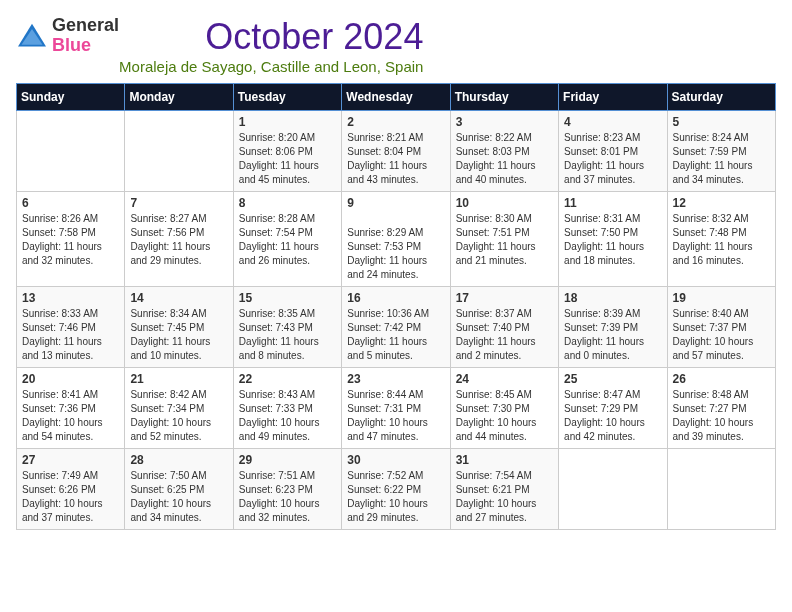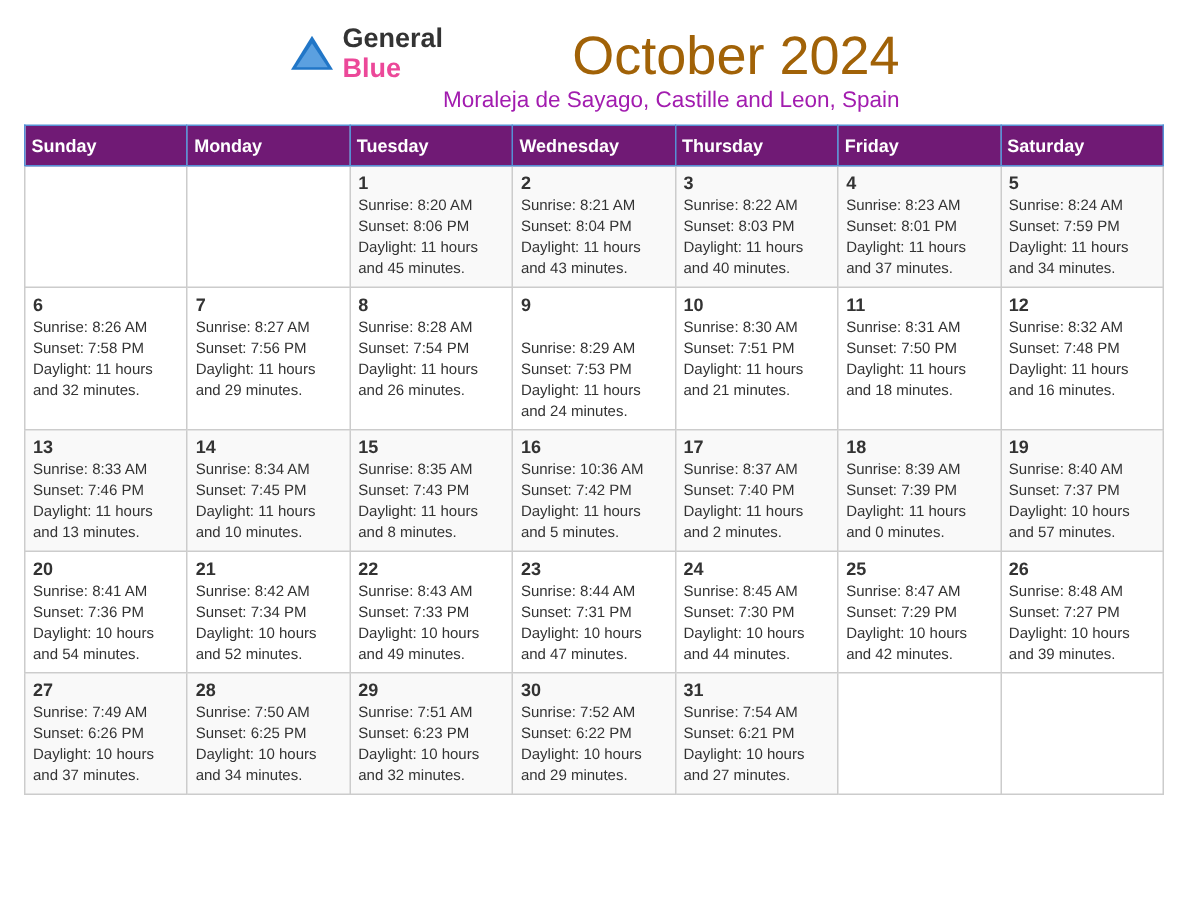--- a/index.html
+++ b/index.html
@@ -5,21 +5,21 @@
     * { box-sizing: border-box; margin: 0; padding: 0; }
     body {
       font-family: Arial, sans-serif;
       background: #fff;
       width: 792px;
       min-height: 612px;
       padding: 16px;
     }
     .header {
       display: flex;
-      justify-content: center;
+      justify-content: flex-start;
       align-items: flex-start;
       margin-bottom: 8px;
     }
     .logo {
       display: flex;
       align-items: center;
       gap: 4px;
     }
     .logo-text {
       display: flex;
@@ -39,33 +39,33 @@
     .logo-icon {
       width: 32px;
       height: 28px;
     }
     .title-block {
       text-align: right;
     }
     .main-title {
       font-size: 36px;
       font-weight: normal;
-      color: #a16207;
+      color: #4c1d95;
     }
     .subtitle {
       font-size: 15px;
-      color: #a21caf;
+      color: #4d7c0f;
     }
     table {
       width: 100%;
       border-collapse: collapse;
       font-size: 11px;
     }
     thead tr th {
-      background-color: #701a75;
+      background-color: #0f172a;
       color: #fff;
       padding: 6px 4px;
       text-align: left;
       font-weight: bold;
       font-size: 12px;
       border: 1px solid #5590d4;
     }
     tbody tr td {
       border: 1px solid #ccc;
       padding: 4px 5px;

